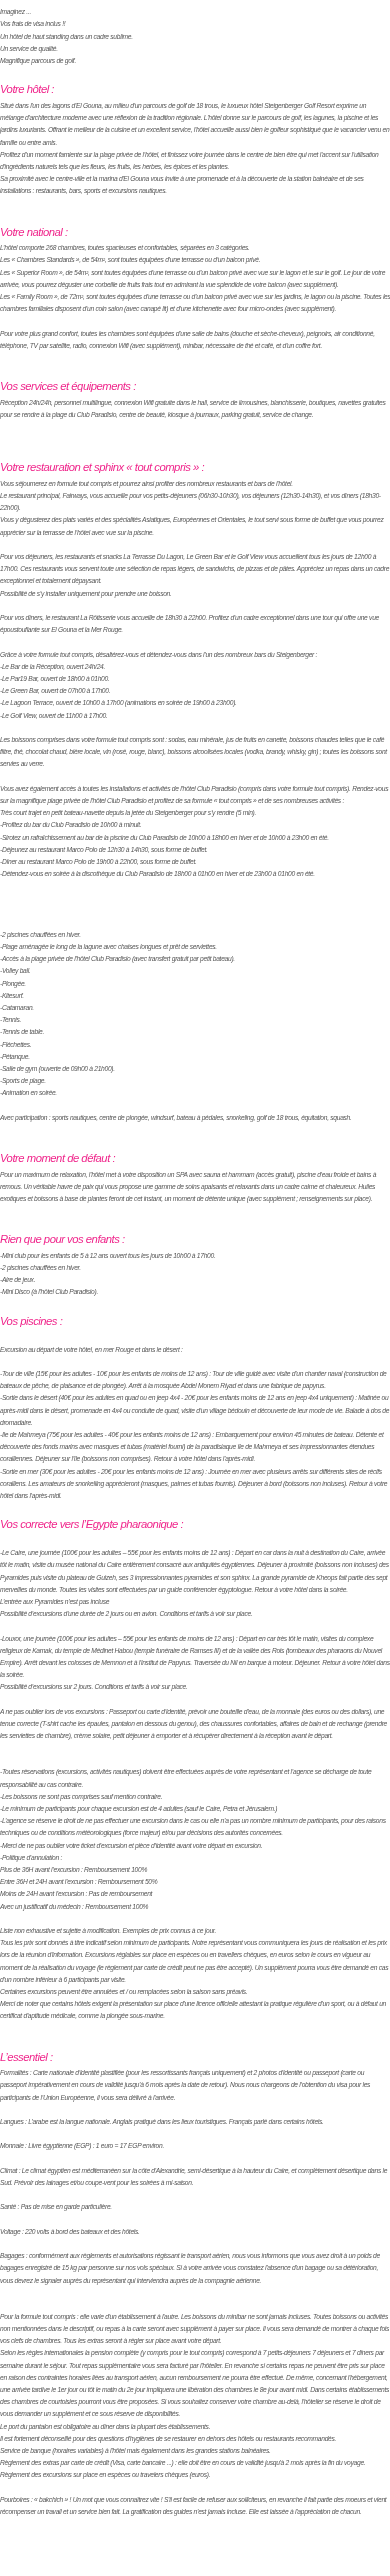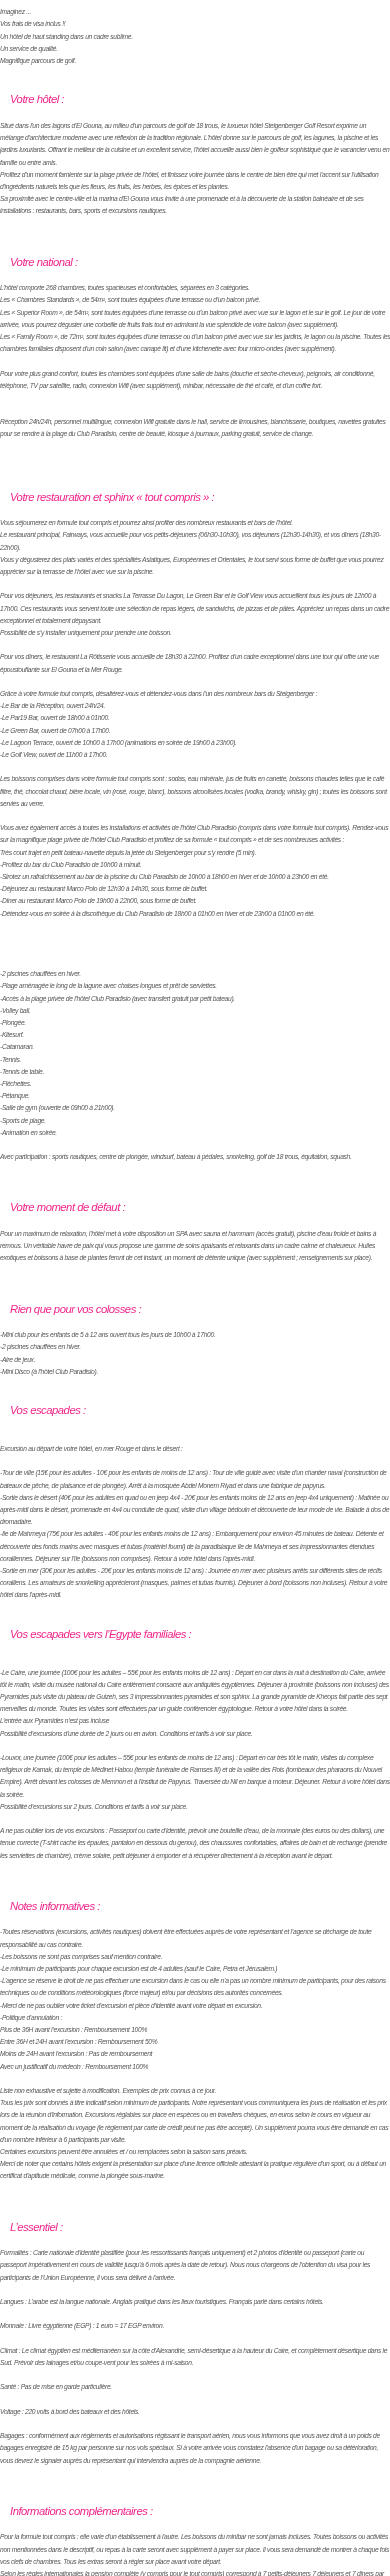--- a/index.html
+++ b/index.html
@@ -14,21 +14,21 @@
     font-style: italic;
     font-size: 6.7px;
     letter-spacing: -0.3px;
     line-height: 12.2px;
     color: #555555;
     font-family: "Liberation Sans Narrow", "Liberation Sans", sans-serif;
   }
   .gap { height: 12.2px; }
   .gap2 { height: 24px; }
   h2 {
-    margin: 10px;
+    margin: 0;
     font-style: italic;
     font-weight: normal;
     font-size: 11.3px;
     letter-spacing: -0.5px;
     line-height: 20.6px;
     color: #f0258b;
     font-family: "Liberation Sans Narrow", "Liberation Sans", sans-serif;
   }
   .section { margin: 0; }
 </style>
@@ -59,20 +59,21 @@
     <p>L’hôtel comporte 268 chambres, toutes spacieuses et confortables, séparées en 3 catégories.</p>
     <p>Les « Chambres Standards », de 54m², sont toutes équipées d’une terrasse ou d’un balcon privé.</p>
     <p>Les « Superior Room », de 54m², sont toutes équipées d’une terrasse ou d’un balcon privé avec vue sur le lagon et le sur le golf. Le jour de votre arrivée, vous pourrez déguster une corbeille de fruits frais tout en admirant la vue splendide de votre balcon (avec supplément).</p>
     <p>Les « Family Room », de 72m², sont toutes équipées d’une terrasse ou d’un balcon privé avec vue sur les jardins, le lagon ou la piscine. Toutes les chambres familiales disposent d’un coin salon (avec canapé lit) et d’une kitchenette avec four micro-ondes (avec supplément).</p>
     <div class="gap"></div>
     <p>Pour votre plus grand confort, toutes les chambres sont équipées d’une salle de bains (douche et sèche-cheveux), peignoirs, air conditionné, téléphone, TV par satellite, radio, connexion Wifi (avec supplément), minibar, nécessaire de thé et café, et d’un coffre fort.</p>
   </section>
   <div class="gap2"></div>
 
   <section class="section">
+    <h2>Vos services et équipements :</h2>
     <p>Réception 24h/24h, personnel multilingue, connexion Wifi gratuite dans le hall, service de limousines, blanchisserie, boutiques, navettes gratuites pour se rendre à la plage du Club Paradisio, centre de beauté, kiosque à journaux, parking gratuit, service de change.</p>
   </section>
   <div class="gap2"></div>
   <div class="gap"></div>
 
   <section class="section">
     <h2>Votre restauration et sphinx « tout compris » :</h2>
     <p>Vous séjournerez en formule tout compris et pourrez ainsi profiter des nombreux restaurants et bars de l’hôtel.</p>
     <p>Le restaurant principal, Fairways, vous accueille pour vos petits-déjeuners (06h30-10h30), vos déjeuners (12h30-14h30), et vos dîners (18h30-22h00).</p>
     <p>Vous y dégusterez des plats variés et des spécialités Asiatiques, Européennes et Orientales, le tout servi sous forme de buffet que vous pourrez apprécier sur la terrasse de l’hôtel avec vue sur la piscine.</p>
@@ -123,56 +124,55 @@
   </section>
   <div class="gap2"></div>
 
   <section class="section">
     <h2>Votre moment de défaut :</h2>
     <p>Pour un maximum de relaxation, l’hôtel met à votre disposition un SPA avec sauna et hammam (accès gratuit), piscine d’eau froide et bains à remous. Un véritable havre de paix qui vous propose une gamme de soins apaisants et relaxants dans un cadre calme et chaleureux. Huiles exotiques et boissons à base de plantes feront de cet instant, un moment de détente unique (avec supplément ; renseignements sur place).</p>
   </section>
   <div class="gap2"></div>
 
   <section class="section">
-    <h2>Rien que pour vos colosses :</h2>
+    <h2>Rien que pour vos enfants :</h2>
     <p>-Mini club pour les enfants de 5 à 12 ans ouvert tous les jours de 10h00 à 17h00.</p>
     <p>-2 piscines chauffées en hiver.</p>
     <p>-Aire de jeux.</p>
     <p>-Mini Disco (à l’hôtel Club Paradisio).</p>
   </section>
   <div class="gap"></div>
 
   <section class="section">
-    <h2>Vos escapades :</h2>
+    <h2>Vos piscines :</h2>
     <div class="gap"></div>
     <p>Excursion au départ de votre hôtel, en mer Rouge et dans le désert :</p>
     <div class="gap"></div>
     <p>-Tour de ville (15€ pour les adultes - 10€ pour les enfants de moins de 12 ans) : Tour de ville guidé avec visite d’un chantier naval (construction de bateaux de pêche, de plaisance et de plongée). Arrêt à la mosquée Abdel Monem Riyad et dans une fabrique de papyrus.</p>
     <p>-Sortie dans le désert (40€ pour les adultes en quad ou en jeep 4x4 - 20€ pour les enfants moins de 12 ans en jeep 4x4 uniquement) : Matinée ou après-midi dans le désert, promenade en 4x4 ou conduite de quad, visite d’un village bédouin et découverte de leur mode de vie. Balade à dos de dromadaire.</p>
     <p>-Ile de Mahmeya (75€ pour les adultes - 40€ pour les enfants moins de 12 ans) : Embarquement pour environ 45 minutes de bateau. Détente et découverte des fonds marins avec masques et tubas (matériel fourni) de la paradisiaque île de Mahmeya et ses impressionnantes étendues coralliennes. Déjeuner sur l’île (boissons non comprises). Retour à votre hôtel dans l’après-midi.</p>
     <p>-Sortie en mer (30€ pour les adultes - 20€ pour les enfants moins de 12 ans) : Journée en mer avec plusieurs arrêts sur différents sites de récifs coralliens. Les amateurs de snorkelling apprécieront (masques, palmes et tubas fournis). Déjeuner à bord (boissons non incluses). Retour à votre hôtel dans l’après-midi.</p>
   </section>
   <div class="gap"></div>
 
   <section class="section">
-    <h2>Vos escapades vers l’Egypte familiales :</h2>
+    <h2>Vos correcte vers l’Egypte pharaonique :</h2>
     <div class="gap"></div>
     <p>-Le Caire, une journée (100€ pour les adultes – 55€ pour les enfants moins de 12 ans) : Départ en car dans la nuit à destination du Caire, arrivée tôt le matin, visite du musée national du Caire entièrement consacré aux antiquités égyptiennes. Déjeuner à proximité (boissons non incluses) des Pyramides puis visite du plateau de Guizeh, ses 3 impressionnantes pyramides et son sphinx. La grande pyramide de Kheops fait partie des sept merveilles du monde. Toutes les visites sont effectuées par un guide conférencier égyptologue. Retour à votre hôtel dans la soirée.</p>
     <p>L’entrée aux Pyramides n’est pas incluse</p>
     <p>Possibilité d’excursions d’une durée de 2 jours ou en avion. Conditions et tarifs à voir sur place.</p>
     <div class="gap"></div>
     <p>-Louxor, une journée (100€ pour les adultes – 55€ pour les enfants de moins de 12 ans) : Départ en car très tôt le matin, visites du complexe religieux de  Karnak, du temple de   Médinet Habou (temple funéraire de Ramses III) et de la vallée des Rois (tombeaux des pharaons du Nouvel Empire). Arrêt devant les colosses de Memnon et à l’institut de Papyrus. Traversée du Nil en barque à moteur. Déjeuner. Retour à votre hôtel dans la soirée.</p>
     <p>Possibilité d’excursions sur 2 jours. Conditions et tarifs à voir sur place.</p>
     <div class="gap"></div>
     <p>A ne pas oublier lors de vos excursions : Passeport ou carte d’identité, prévoir une bouteille d’eau, de la monnaie (des euros ou des dollars), une tenue correcte (T-shirt cache les épaules, pantalon en dessous du genou), des chaussures confortables, affaires  de bain et de rechange (prendre les serviettes de chambre), crème solaire, petit déjeuner à emporter et à récupérer directement à la réception avant le départ.</p>
   </section>
   <div class="gap2"></div>
 
   <section class="section">
-    <h2>Notes informatives :</h2>
     <p>-Toutes réservations (excursions, activités nautiques) doivent être effectuées auprès de votre représentant et l’agence se décharge de toute responsabilité au cas contraire.</p>
     <p>-Les boissons ne sont pas comprises sauf mention contraire.</p>
     <p>-Le minimum de participants pour chaque excursion est de 4 adultes (sauf le Caire, Petra et Jérusalem.)</p>
     <p>-L’agence se réserve le droit de ne pas effectuer une excursion dans le cas ou elle n’a pas un nombre minimum de participants, pour des raisons techniques ou de conditions météorologiques (force majeur) et/ou par décisions des autorités concernées.</p>
     <p>-Merci de ne pas oublier votre ticket d’excursion et pièce d’identité avant votre départ en excursion.</p>
     <p>-Politique d’annulation :</p>
     <p>Plus de 36H avant l’excursion : Remboursement 100%</p>
     <p>Entre 36H et 24H avant l’excursion : Remboursement 50%</p>
     <p>Moins de 24H avant l’excursion : Pas de remboursement</p>
     <p>Avec un justificatif du médecin : Remboursement 100%</p>
@@ -196,21 +196,20 @@
     <div class="gap"></div>
     <p>Santé : Pas de mise en garde particulière.</p>
     <div class="gap"></div>
     <p>Voltage : 220 volts à bord des bateaux et des hôtels.</p>
     <div class="gap"></div>
     <p>Bagages : conformément aux règlements et autorisations régissant le transport aérien, nous vous informons que vous avez droit à un poids de bagages enregistré de 15 kg par personne sur nos vols spéciaux. Si à votre arrivée vous constatez l'absence d'un bagage ou sa détérioration, vous devrez le signaler auprès du représentant qui interviendra auprès de la compagnie aérienne.</p>
   </section>
   <div class="gap2"></div>
 
   <section class="section">
-    <h2>Informations complémentaires :</h2>
     <p>Pour la formule tout compris : elle varie d'un établissement à l'autre. Les boissons du minibar ne sont jamais incluses. Toutes boissons ou activités non mentionnées dans le descriptif, ou repas à la carte seront avec supplément à payer sur place. Il vous sera demandé de montrer à chaque fois vos clefs de chambres. Tous les extras seront à régler sur place avant votre départ.</p>
     <p>Selon les règles internationales la pension complète (y compris pour le tout compris) correspond à 7 petits-déjeuners 7 déjeuners et 7 dîners par semaine durant le séjour. Tout repas supplémentaire vous sera facturé par l'hôtelier. En revanche si certains repas ne peuvent être pris sur place en raison des contraintes horaires liées au transport aérien, aucun remboursement ne pourra être effectué. De même, concernant l'hébergement, une arrivée tardive le 1er jour ou tôt le matin du 2e jour impliquera une libération des chambres le 8e jour avant midi. Dans certains établissements des chambres de courtoisies pourront vous être proposées. Si vous souhaitez conserver votre chambre au-delà, l'hôtelier se réserve le droit de vous demander un supplément et ce sous réserve de disponibilités.</p>
     <p>Le port du pantalon est obligatoire au dîner dans la plupart des établissements.</p>
     <p>Il est fortement déconseillé pour des questions d'hygiènes de se restaurer en dehors des hôtels ou restaurants recommandés.</p>
     <p>Service de banque (horaires variables) à l'hôtel mais également dans les grandes stations balnéaires.</p>
     <p>Règlement des extras par carte de crédit (Visa, carte bancaire ...) : elle doit être en cours de validité jusqu'à 2 mois après la fin du voyage.</p>
     <p>Règlement des excursions sur place en espèces ou travelers chèques (euros).</p>
     <div class="gap"></div>
     <p>Pourboires : « bakchich » ! Un mot que vous connaîtrez vite ! S’il est facile de refuser aux solliciteurs, en revanche il fait partie des moeurs et vient récompenser un travail et un service bien fait. La gratification des guides n’est jamais incluse. Elle est laissée à l’appréciation de chacun.</p>
 

